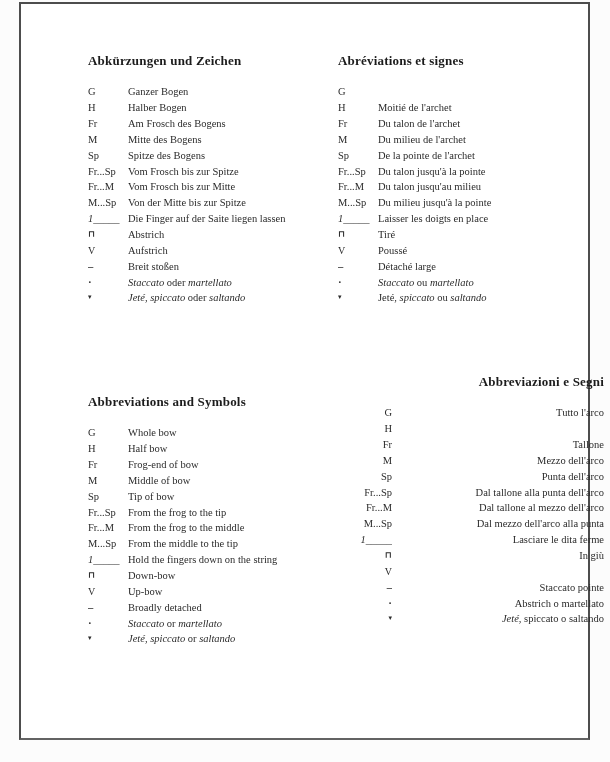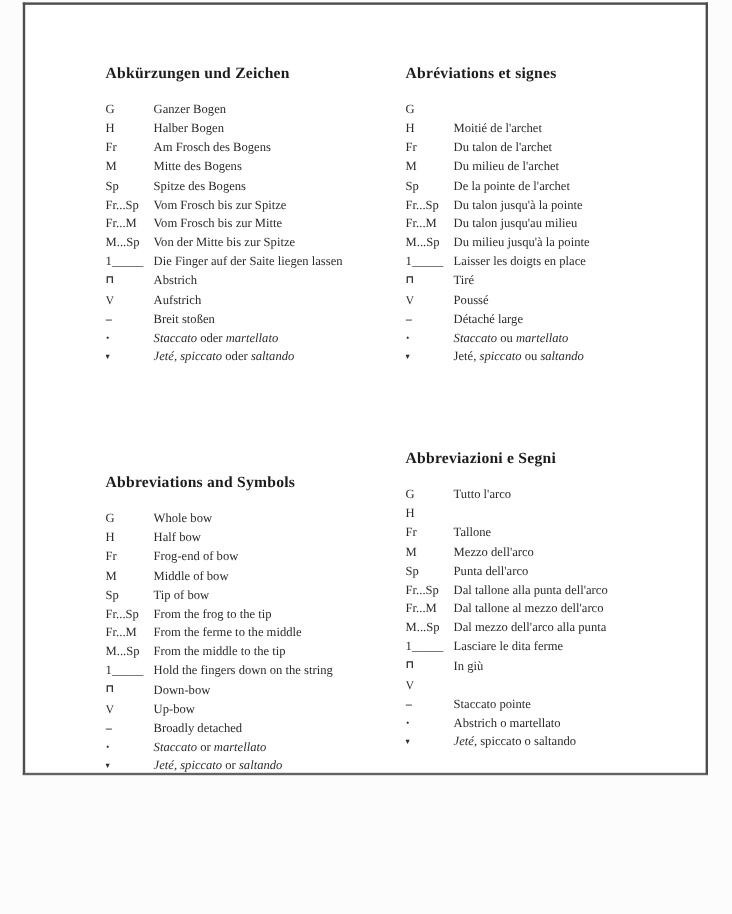--- a/index.html
+++ b/index.html
@@ -10,35 +10,35 @@
     background: #fcfcfc;
     overflow: hidden;
     font-family: "Liberation Serif", "DejaVu Serif", serif;
   }
 
   .sheet {
     position: absolute;
     left: 19px;
     top: 2px;
     width: 571px;
-    height: 644px;
+    height: 738px;
     box-sizing: border-box;
     background: var(--page-bg, #ffffff);
     border: 2px solid var(--page-border, #4d4d4d);
     border-bottom-color: #636363;
   }
 
   .lang-section {
     position: absolute;
     width: 252px;
   }
   .sec-german  { left: 67px;  top: 49px; }
   .sec-french  { left: 317px; top: 49px; }
   .sec-english { left: 67px;  top: 390px; }
-  .sec-italian { left: 317px; top: 370px; }
+  .sec-italian { left: 331px; top: 370px; text-align: right; }
 
   .section-title {
     margin: 0;
     font-size: 13px;
     font-weight: bold;
     line-height: 15px;
     letter-spacing: 0.2px;
     color: var(--heading-color, #1c1c1c);
   }
 
@@ -78,20 +78,21 @@
   .sym[data-name="staccato-dot-icon"] {
     font-weight: bold;
     font-size: 11px;
   }
   .sym[data-name="jete-wedge-icon"] {
     font-family: "DejaVu Sans", sans-serif;
     font-size: 7px;
   }
   .sym[data-name="hold-fingers-symbol"] {
     letter-spacing: 0;
+    font-style: italic;
   }
 </style>
 </head>
 <body>
 
 <div class="sheet" data-name="scanned-page">
   <div id="sections" data-name="sections-container">
   <section class="lang-section sec-german" data-name="section-german">
     <h2 class="section-title" data-name="section-title">Abkürzungen und Zeichen</h2>
     <div class="rows" data-name="abbreviation-list">
@@ -269,21 +270,21 @@
     <span class="label" data-name="abbreviation-description"><span>Tip of bow</span></span>
   </div>
 
   <div class="row" data-name="abbreviation-row">
     <span class="sym" data-name="abbreviation-Fr-Sp">Fr...Sp</span>
     <span class="label" data-name="abbreviation-description"><span>From the frog to the tip</span></span>
   </div>
 
   <div class="row" data-name="abbreviation-row">
     <span class="sym" data-name="abbreviation-Fr-M">Fr...M</span>
-    <span class="label" data-name="abbreviation-description"><span>From the ferme to the middle</span></span>
+    <span class="label" data-name="abbreviation-description"><span>From the frog to the middle</span></span>
   </div>
 
   <div class="row" data-name="abbreviation-row">
     <span class="sym" data-name="abbreviation-M-Sp">M...Sp</span>
     <span class="label" data-name="abbreviation-description"><span>From the middle to the tip</span></span>
   </div>
 
   <div class="row" data-name="abbreviation-row">
     <span class="sym" data-name="hold-fingers-symbol">1_____</span>
     <span class="label" data-name="abbreviation-description"><span>Hold the fingers down on the string</span></span>

